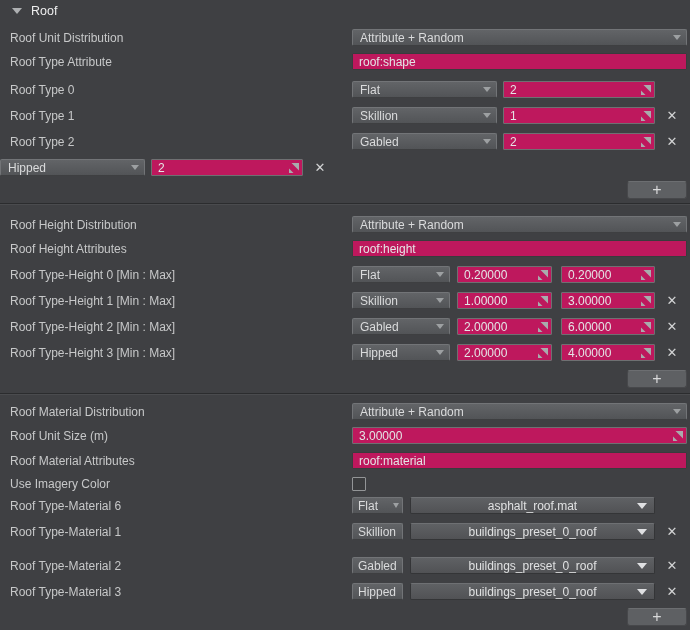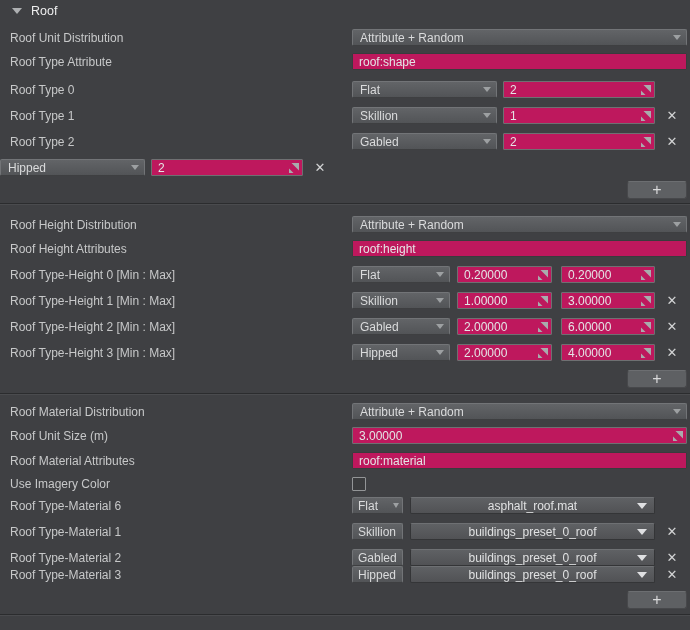--- a/index.html
+++ b/index.html
@@ -414,36 +414,36 @@
           <span class="arrow"></span>
       </div>
       <div class="combo">
         <span>buildings_preset_0_roof</span>
         <span class="arrow-big"></span>
       </div>
       <div class="xbtn">✕</div>
     </div>
   </div>
 
-  <div class="row" style="margin-top:9px">
+  <div class="row" style="margin-top:17px">
     <div class="label">Roof Type-Material 2</div>
     <div class="controls">
       <div class="dd dd-sm">
         <span>Gabled</span>
           <span class="arrow"></span>
       </div>
       <div class="combo">
         <span>buildings_preset_0_roof</span>
         <span class="arrow-big"></span>
       </div>
       <div class="xbtn">✕</div>
     </div>
   </div>
 
-  <div class="row" style="">
+  <div class="row" style="margin-top:9px">
     <div class="label">Roof Type-Material 3</div>
     <div class="controls">
       <div class="dd dd-sm">
         <span>Hipped</span>
           <span class="arrow"></span>
       </div>
       <div class="combo">
         <span>buildings_preset_0_roof</span>
         <span class="arrow-big"></span>
       </div>

